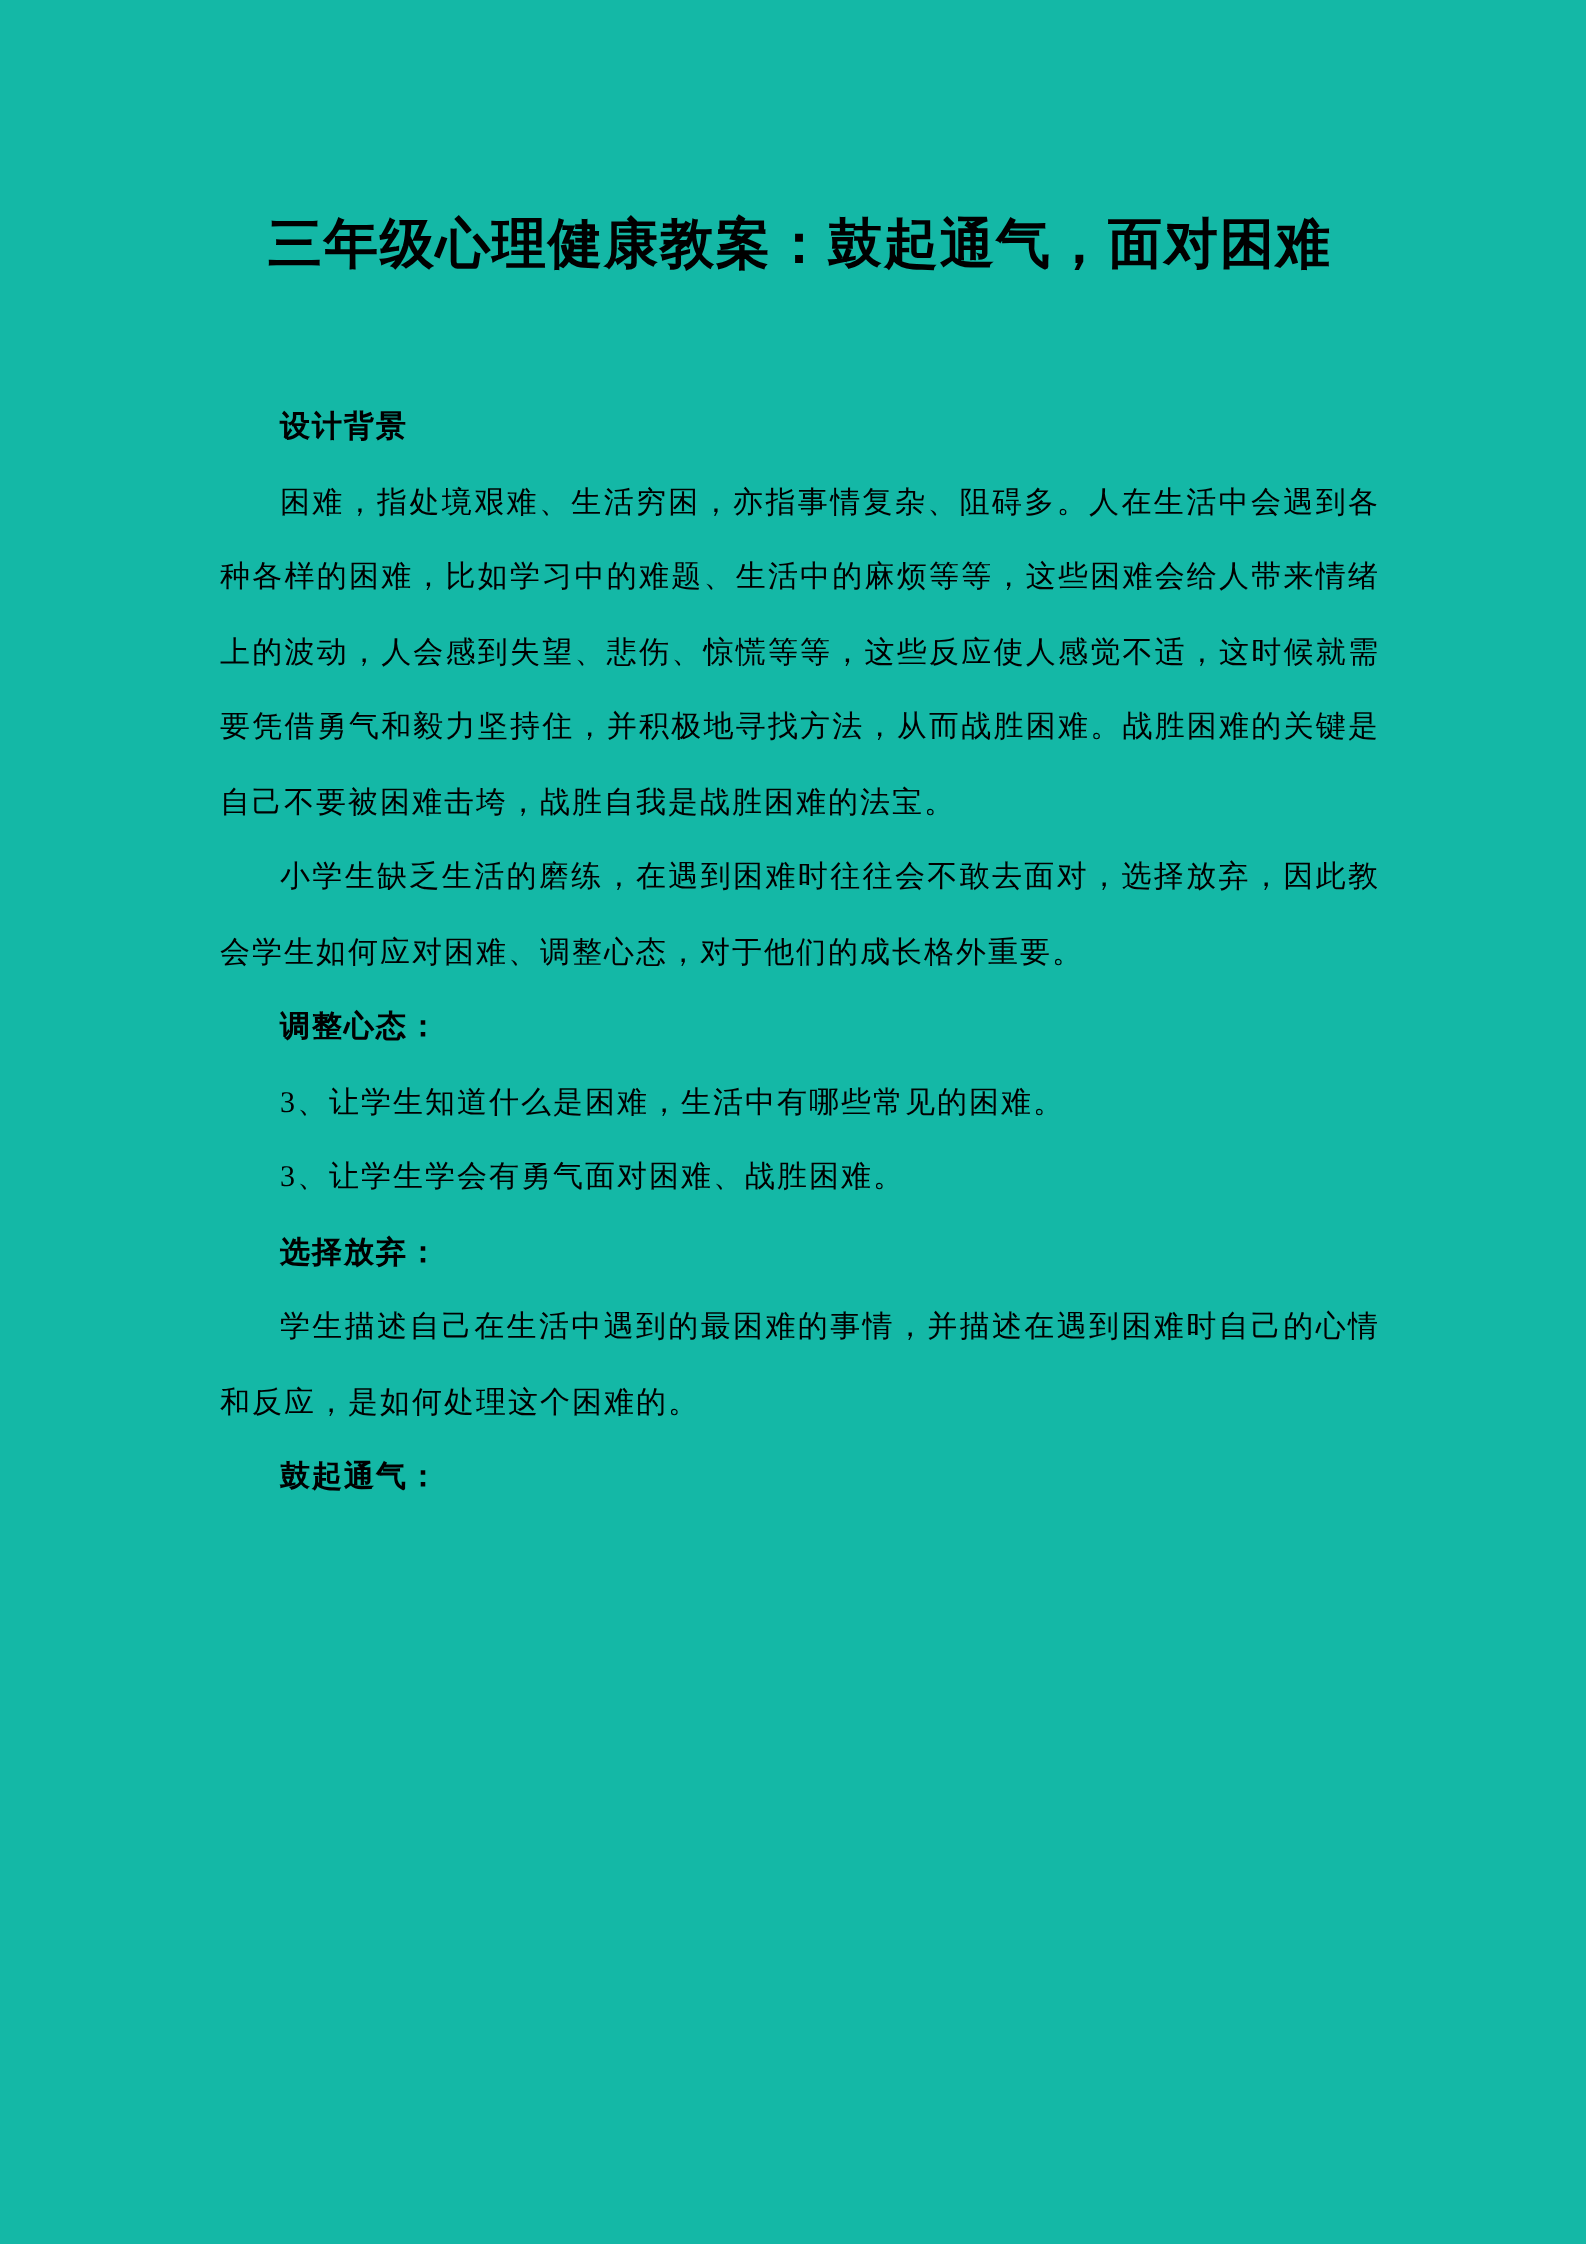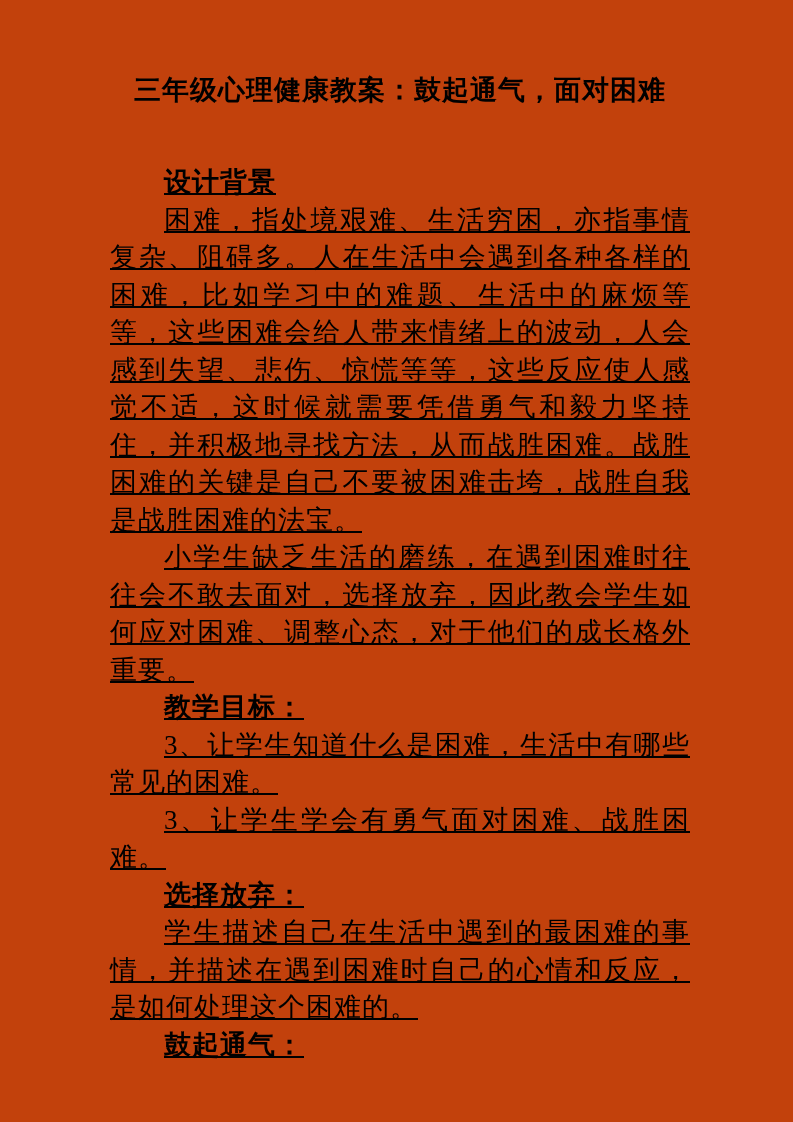--- a/index.html
+++ b/index.html
@@ -11,58 +11,57 @@
     width: 793px;
     height: 1122px;
     overflow: hidden;
     font-family: "Liberation Serif", "DejaVu Serif", serif;
     color: #000000;
   }
   .page {
     box-sizing: border-box;
     width: 793px;
     height: 1122px;
-    padding: 72px 103px 0 110px;
-    background: #c2410c;
+    padding: 104px 103px 0 110px;
+    background: #14b8a6;
   }
   .doc-title {
     font-size: 27px;
     font-weight: bold;
     text-align: center;
     letter-spacing: 1px;
     line-height: 36px;
     margin: 0 0 56px 0;
   }
   .block {
-    font-size: 27px;
+    font-size: 15px;
     line-height: 37.5px;
     letter-spacing: 1px;
     text-align: justify;
     text-indent: 2em;
     margin: 0;
-    text-decoration: underline;
   }
   .block.heading {
     font-weight: bold;
     text-align: left;
   }
 </style>
 </head>
 <body>
 
 <div class="page">
   <h1 class="doc-title">三年级心理健康教案：鼓起通气，面对困难</h1>
 
   <p class="block heading">设计背景</p>
 
   <p class="block">困难，指处境艰难、生活穷困，亦指事情复杂、阻碍多。人在生活中会遇到各种各样的困难，比如学习中的难题、生活中的麻烦等等，这些困难会给人带来情绪上的波动，人会感到失望、悲伤、惊慌等等，这些反应使人感觉不适，这时候就需要凭借勇气和毅力坚持住，并积极地寻找方法，从而战胜困难。战胜困难的关键是自己不要被困难击垮，战胜自我是战胜困难的法宝。</p>
 
   <p class="block">小学生缺乏生活的磨练，在遇到困难时往往会不敢去面对，选择放弃，因此教会学生如何应对困难、调整心态，对于他们的成长格外重要。</p>
 
-  <p class="block heading">教学目标：</p>
+  <p class="block heading">调整心态：</p>
 
   <p class="block">3、让学生知道什么是困难，生活中有哪些常见的困难。</p>
 
 
   <p class="block">3、让学生学会有勇气面对困难、战胜困难。</p>
 
   <p class="block heading">选择放弃：</p>
 
   <p class="block">学生描述自己在生活中遇到的最困难的事情，并描述在遇到困难时自己的心情和反应，是如何处理这个困难的。</p>
 

